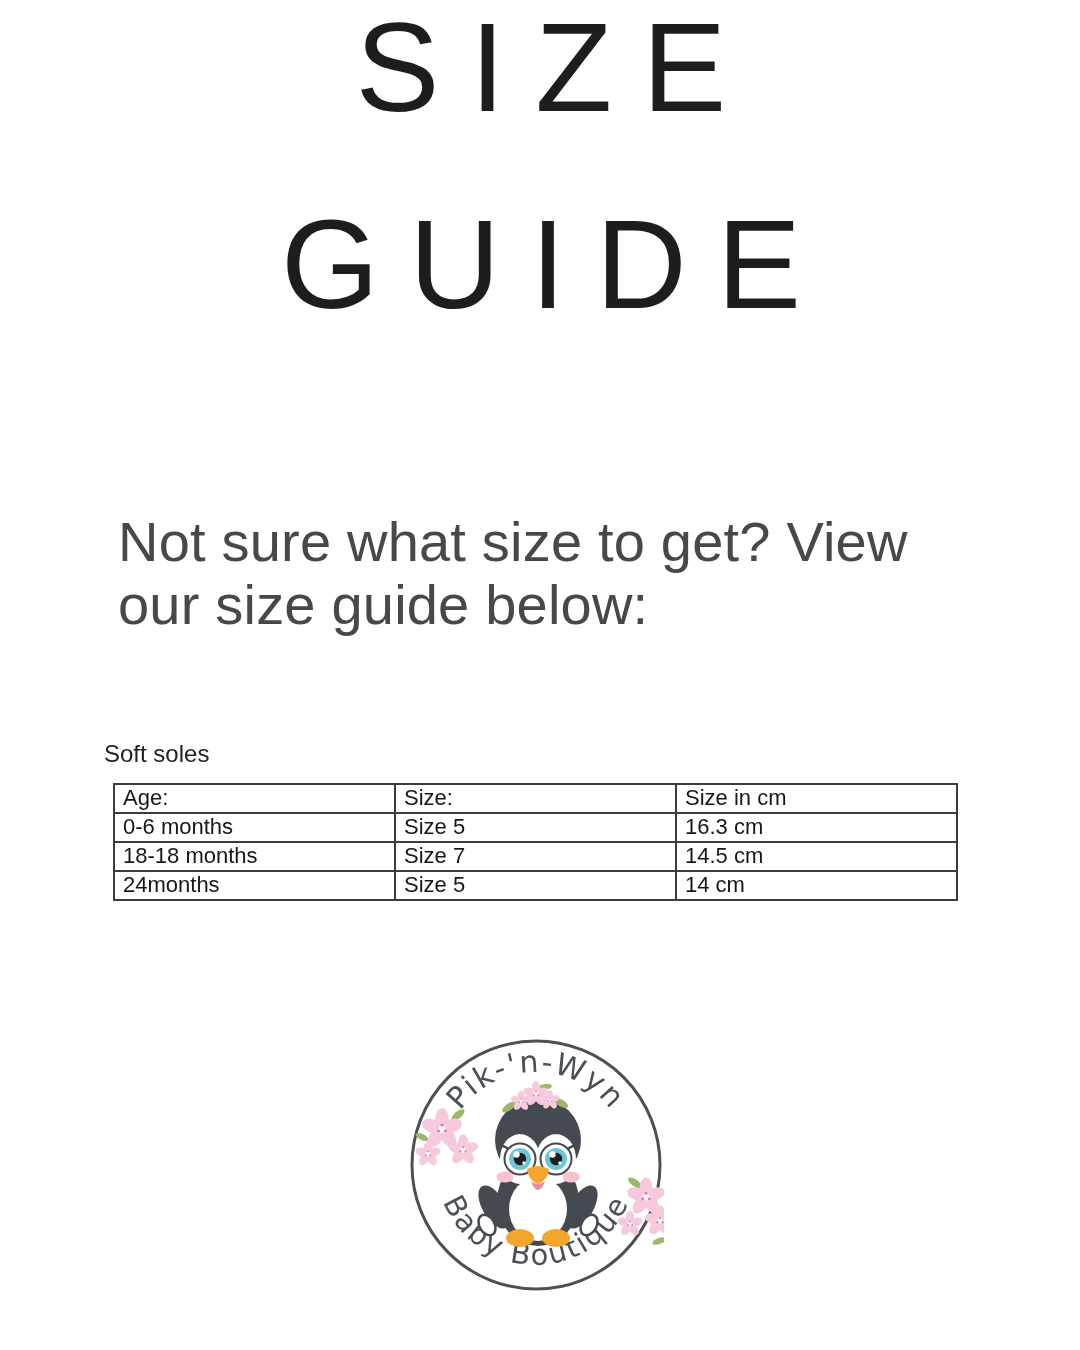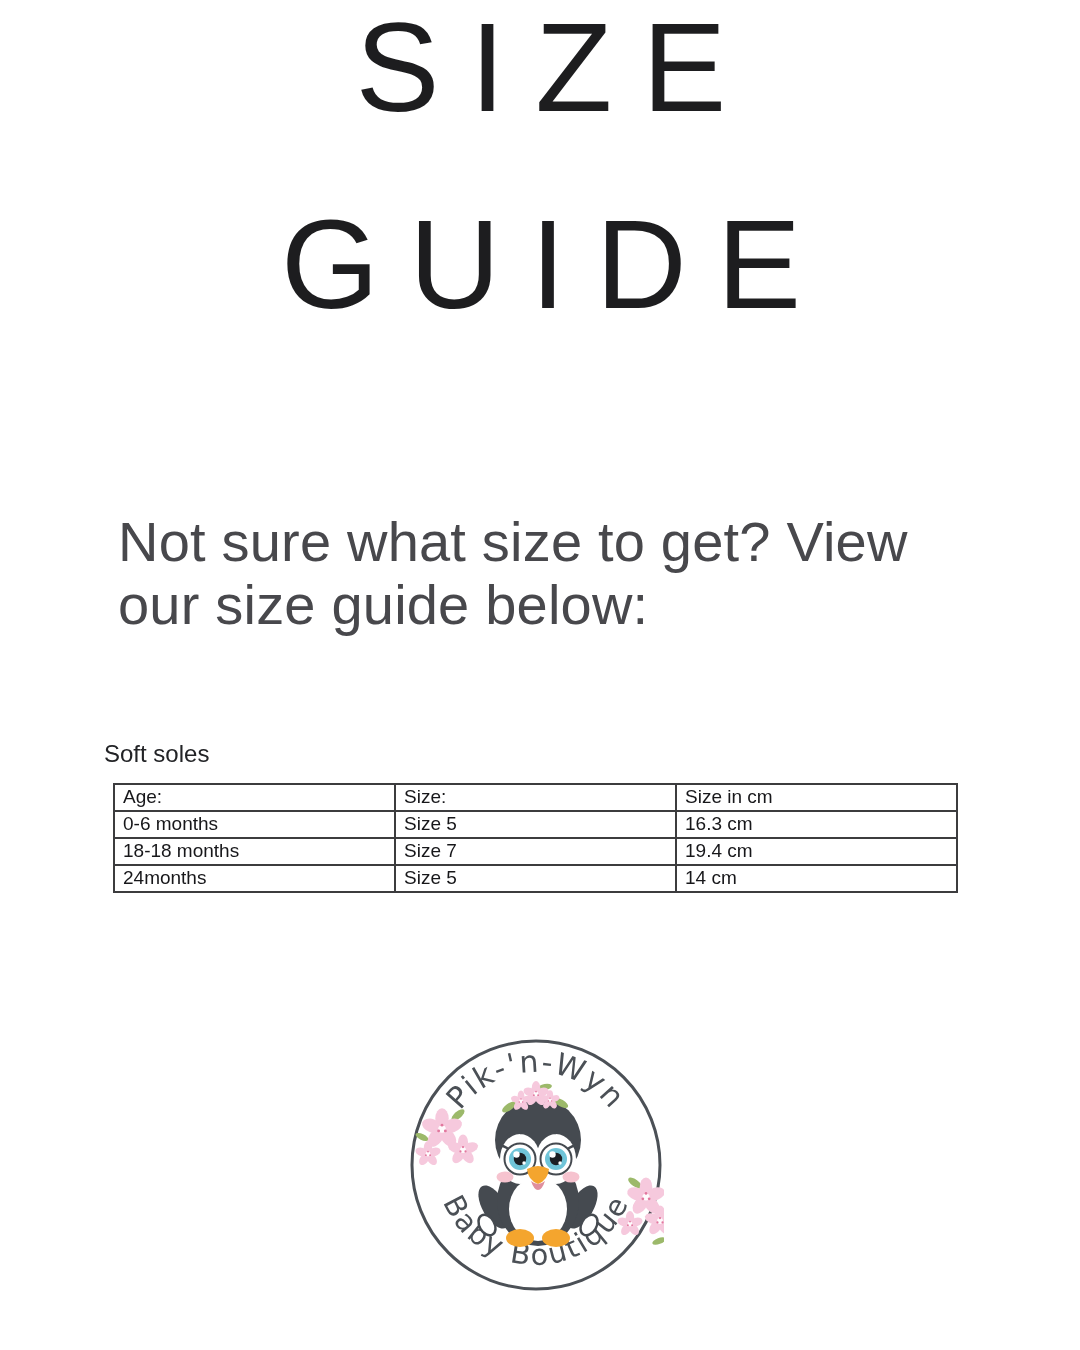--- a/index.html
+++ b/index.html
@@ -29,21 +29,21 @@
     letter-spacing:0.2px;
     margin-left:33px;
   }
   .table-caption{
     position:absolute;left:104px;top:740px;
     font-size:24px;color:var(--caption-text);
   }
   table.size-table{
     position:absolute;left:113px;top:783px;width:845px;
     border-collapse:collapse;table-layout:fixed;
-    font-size:19px;color:var(--table-text);border-radius:24px;
+    font-size:22px;color:var(--table-text);border-radius:24px;
   }
   table.size-table th, table.size-table td{
     border:2px solid var(--table-border);
     height:27px;padding:0 4px 1px 8px;
     font-weight:normal;text-align:left;vertical-align:middle;
     white-space:nowrap;overflow:hidden;
   }
   .logo-wrap{
     position:absolute;left:408px;top:1037px;width:256px;height:256px;
   }
@@ -73,21 +73,21 @@
     </thead>
     <tbody>
       <tr>
         <td>0-6 months</td>
         <td>Size 5</td>
         <td>16.3 cm</td>
       </tr>
       <tr>
         <td>18-18 months</td>
         <td>Size 7</td>
-        <td>19.4 cm</td>
+        <td>14.5 cm</td>
       </tr>
       <tr>
         <td>24months</td>
         <td>Size 5</td>
         <td>14 cm</td>
       </tr>
     </tbody>
   </table>
 
 <div class="logo-wrap">

